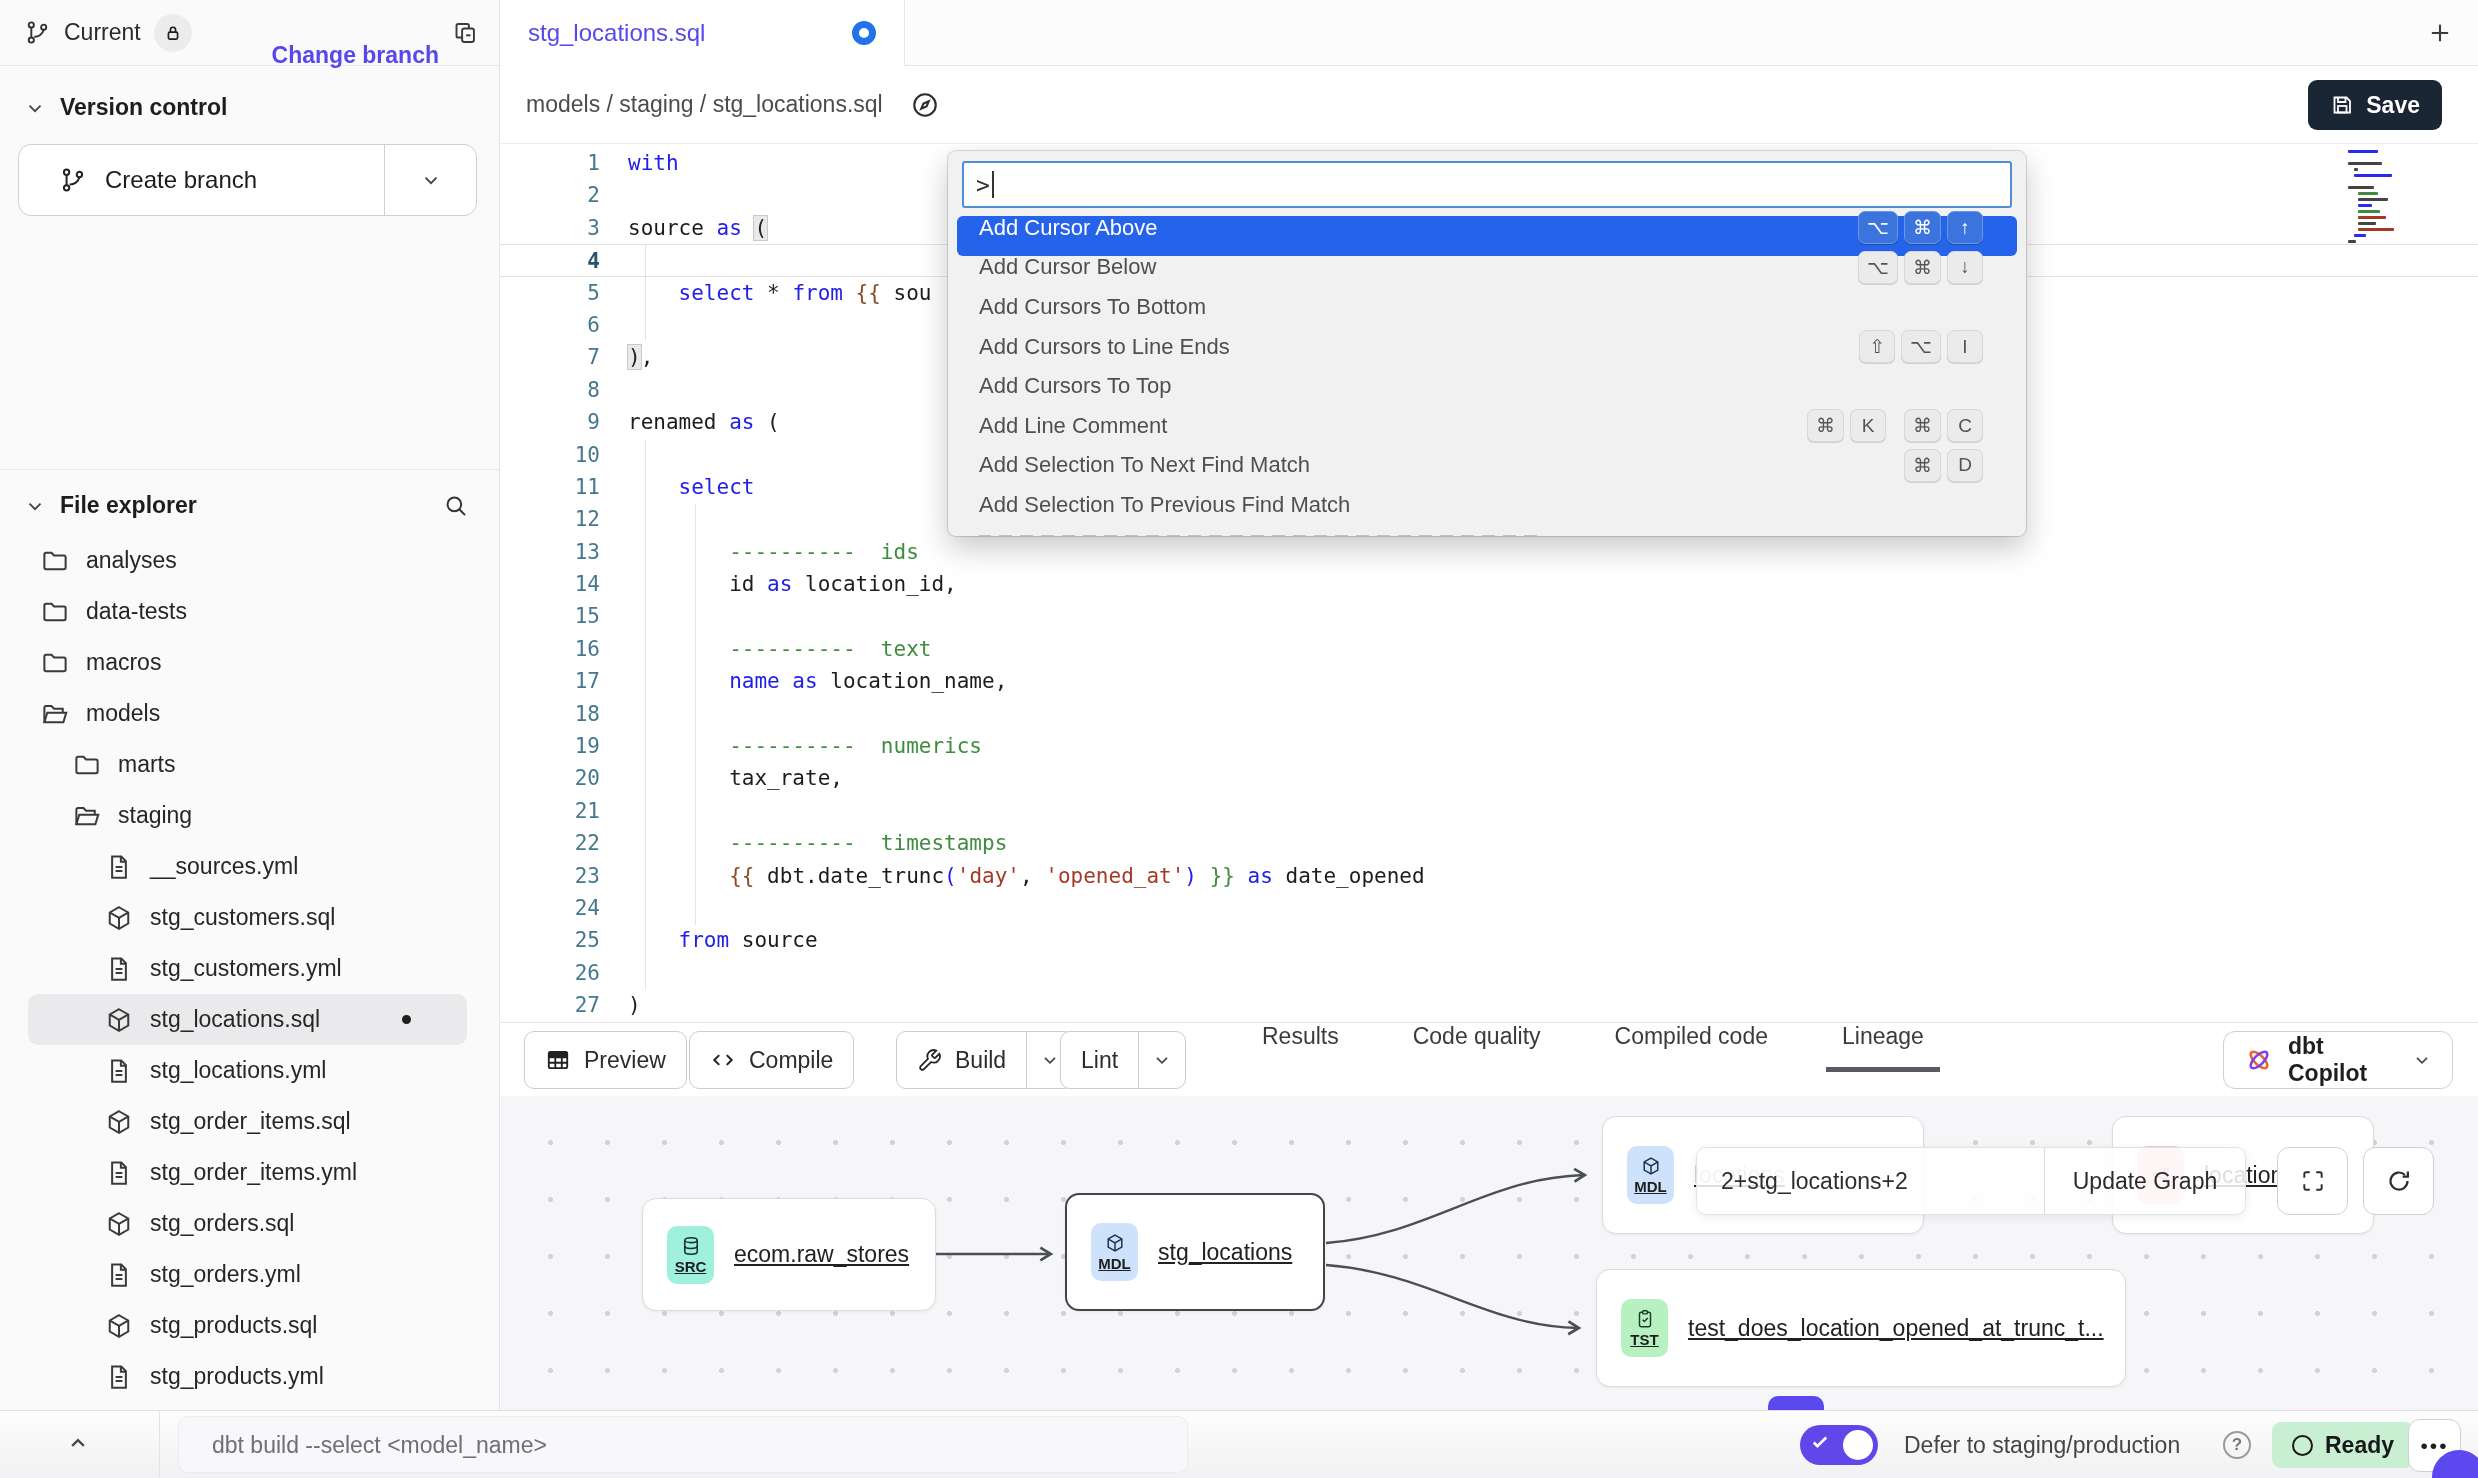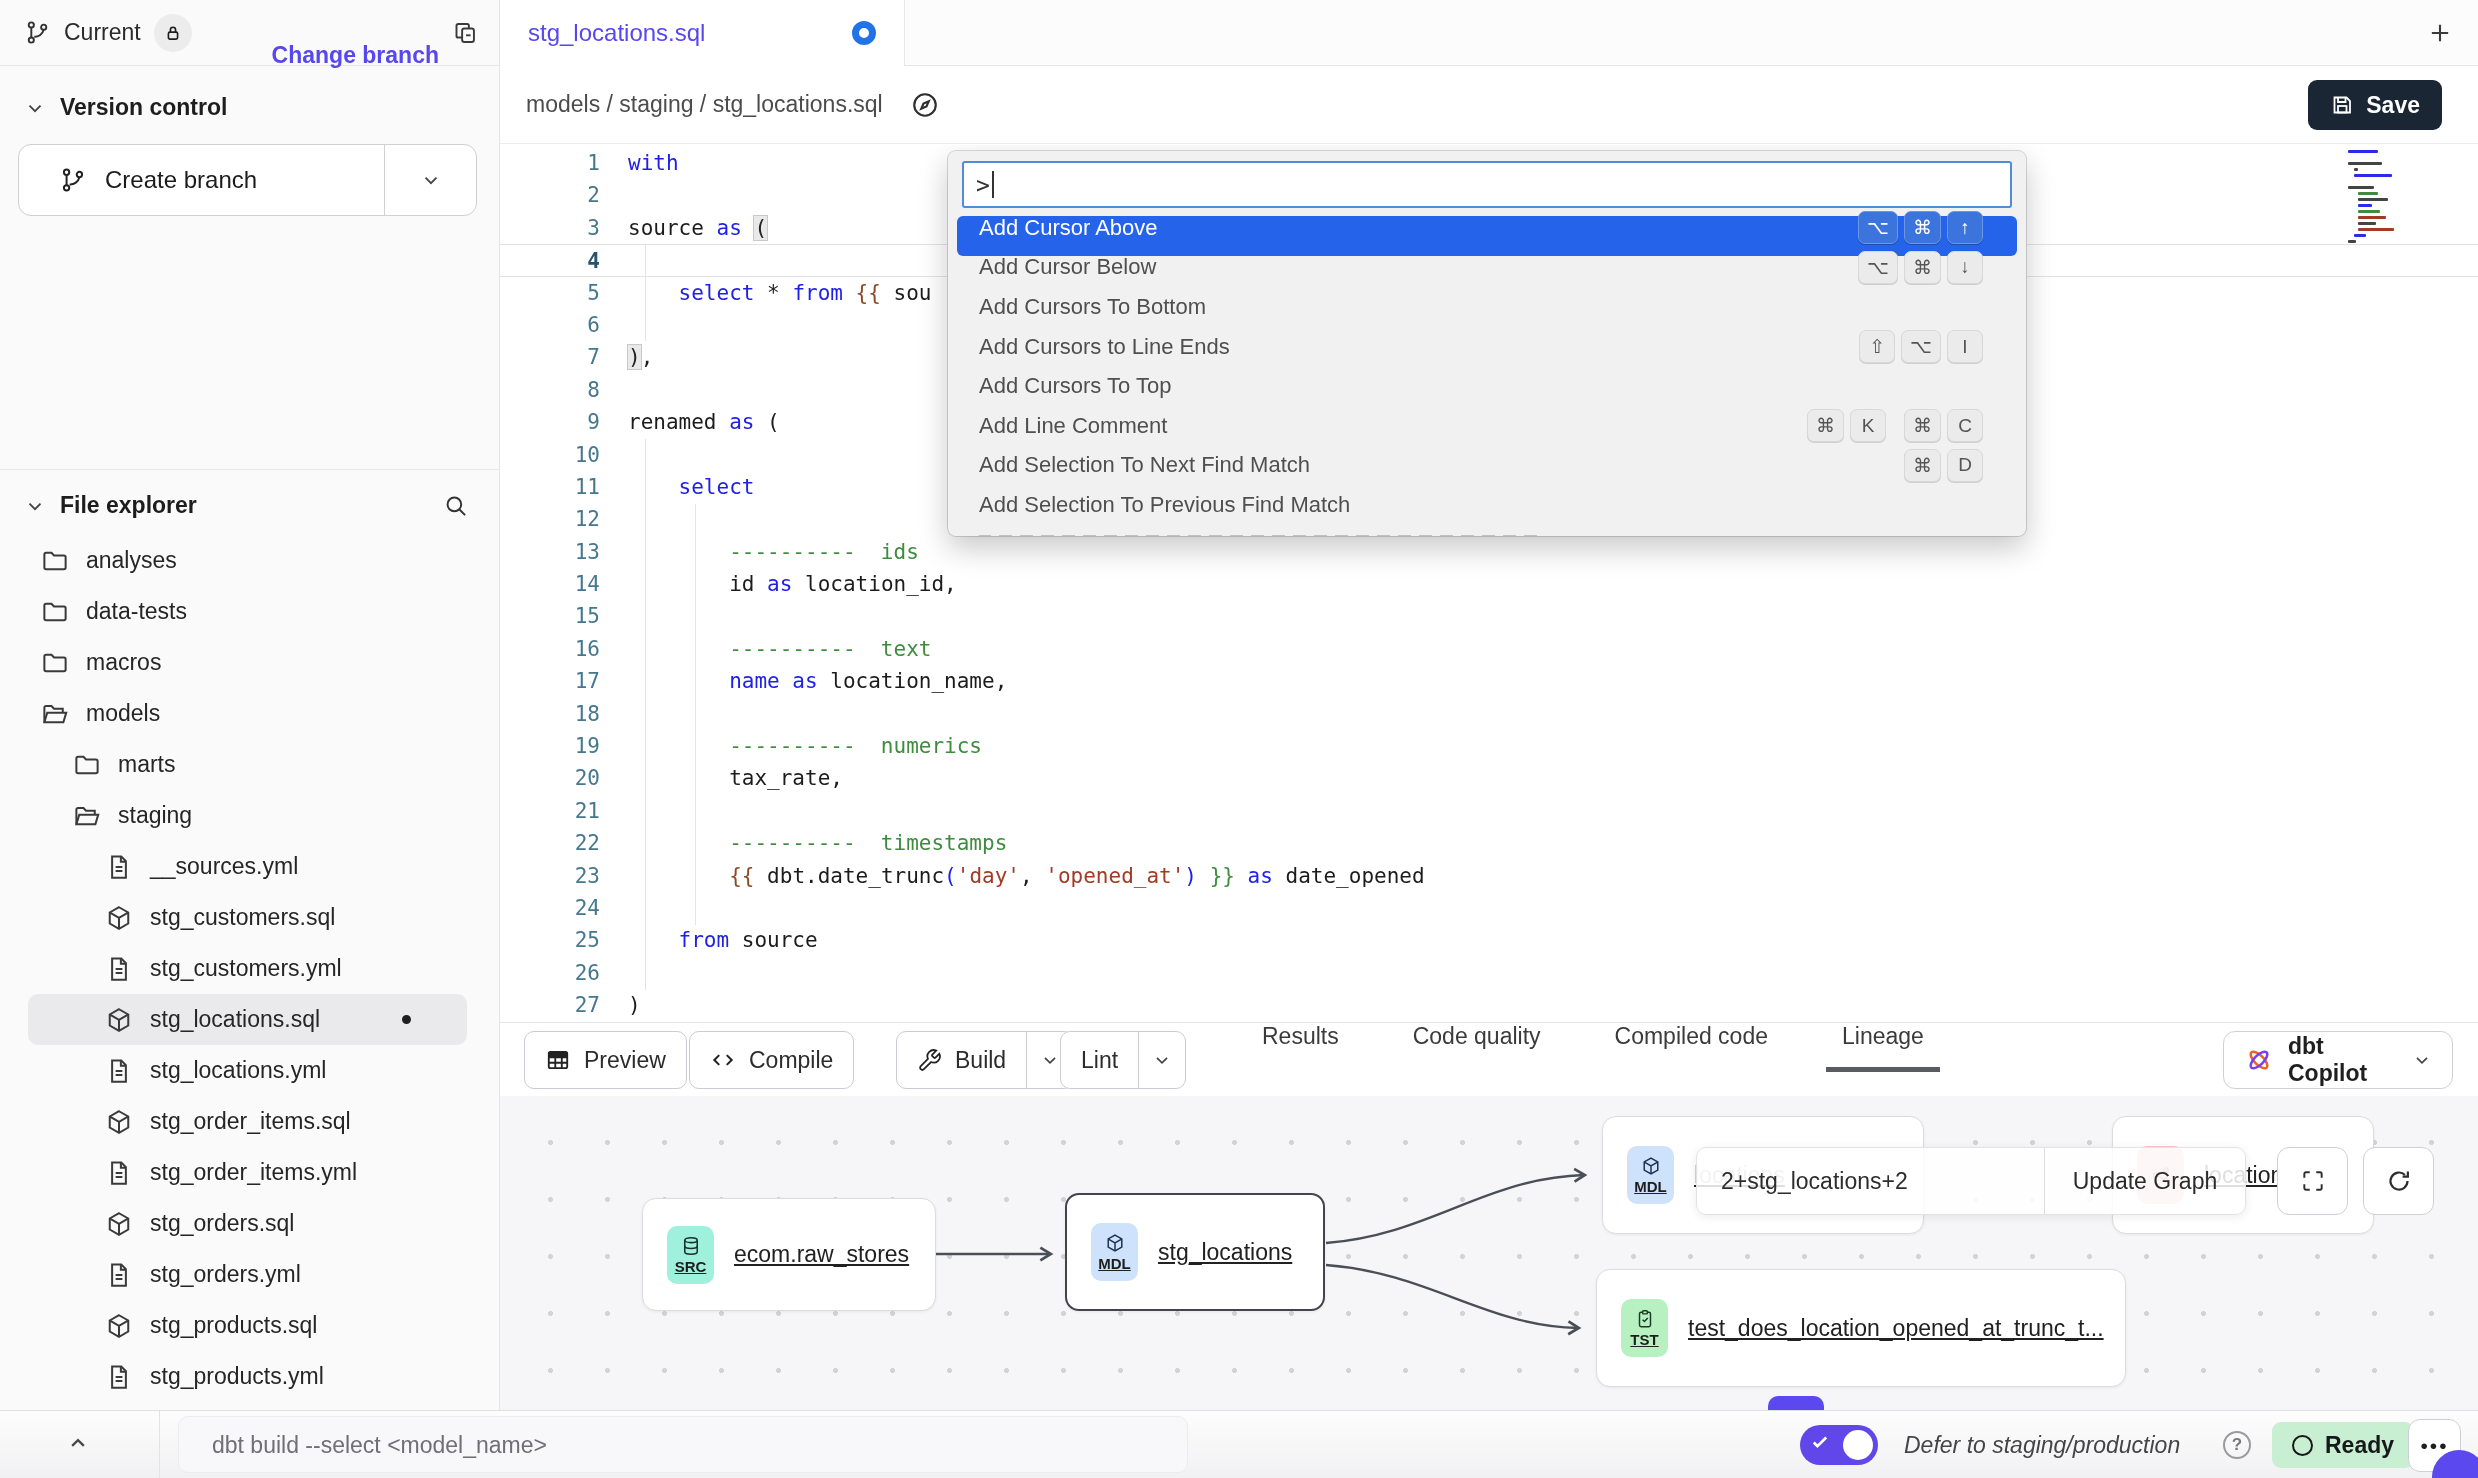--- a/index.html
+++ b/index.html
@@ -131,21 +131,21 @@
     background:linear-gradient(#fdfdfd,#f1f1f3); border-top:1px solid #e0e0e3;}
   .sb-chev{position:absolute; left:64px; top:18px; color:#4a4a4a; cursor:pointer;}
   .sb-vdiv{position:absolute; left:159px; top:0; bottom:0; width:1px; background:#e3e3e6;}
   .cmd-bg{position:absolute; left:178px; top:5px; width:1010px; height:57px; background:#f8f8fa;
     border:1px solid #ececef; border-radius:10px;}
   .sb-cmd{position:absolute; left:212px; top:50%; transform:translateY(-50%); font-size:23px; color:#6f6f74;}
   .toggle{position:absolute; left:1800px; top:14px; width:78px; height:40px; border-radius:20px;
     background:#6147ea; cursor:pointer;}
   .toggle .knob{position:absolute; right:5px; top:5px; width:30px; height:30px; border-radius:50%; background:#fff;}
   .toggle .chk{position:absolute; left:11px; top:8px; color:#fff;}
-  .defer-lab{position:absolute; left:1904px; top:50%; transform:translateY(-50%); font-size:23px; color:#454549;font-style:italic;}
+  .defer-lab{position:absolute; left:1904px; top:50%; transform:translateY(-50%); font-size:23px; color:#454549;}
   .help{position:absolute; left:2223px; top:20px; width:28px; height:28px; border-radius:50%;
     border:2px solid #9a9a9e; color:#77777c; font-size:17px; font-weight:700;
     display:flex; align-items:center; justify-content:center;}
   .ready{position:absolute; left:2272px; top:11px; height:46px; border-radius:9px; background:#c9efd2;
     display:flex; align-items:center; gap:12px; padding:0 20px;}
   .ready .ring{width:21px; height:21px; border-radius:50%; border:2.5px solid #17181a;}
   .ready .lab{font-size:23px; font-weight:600; color:#17181a;}
   .more{position:absolute; left:2408px; top:8px; width:53px; height:53px; border-radius:12px;
     background:#fff; border:1.5px solid #cfd0d6; color:#1f1f1f; font-size:21px; letter-spacing:2px;
     display:flex; align-items:center; justify-content:center; cursor:pointer;}

